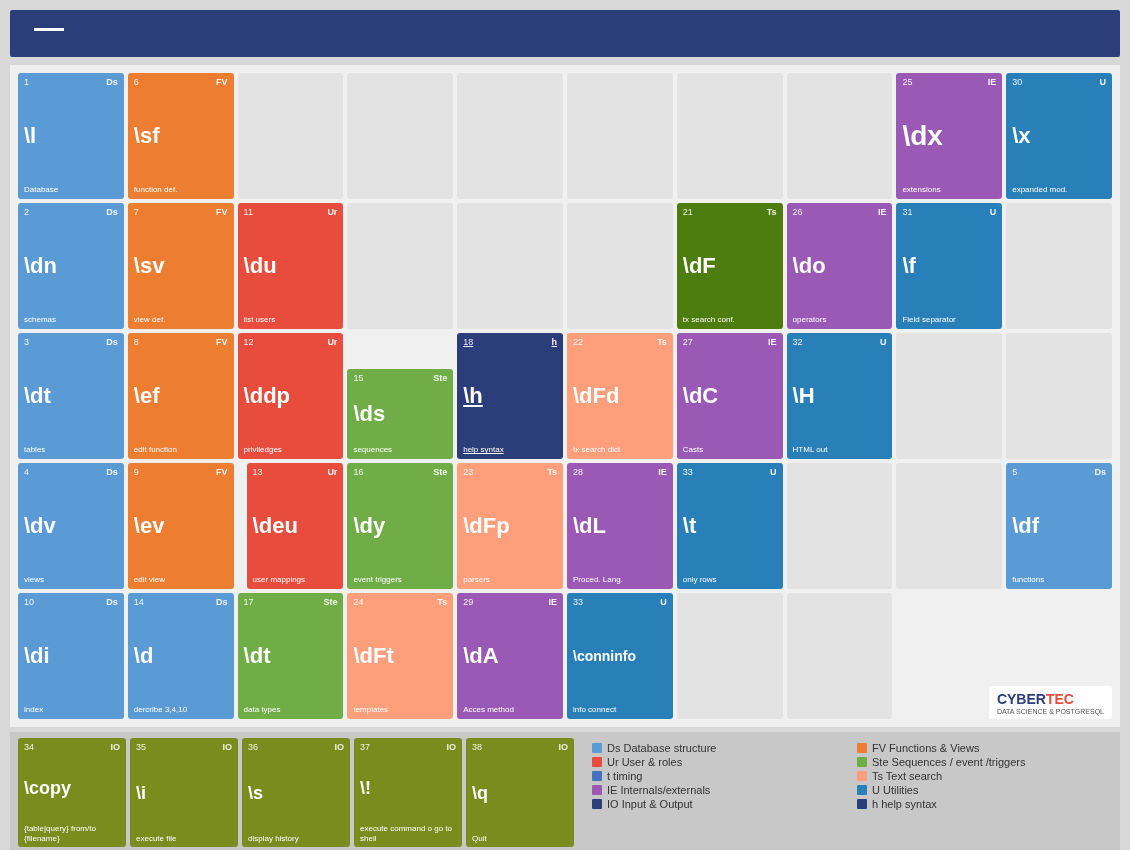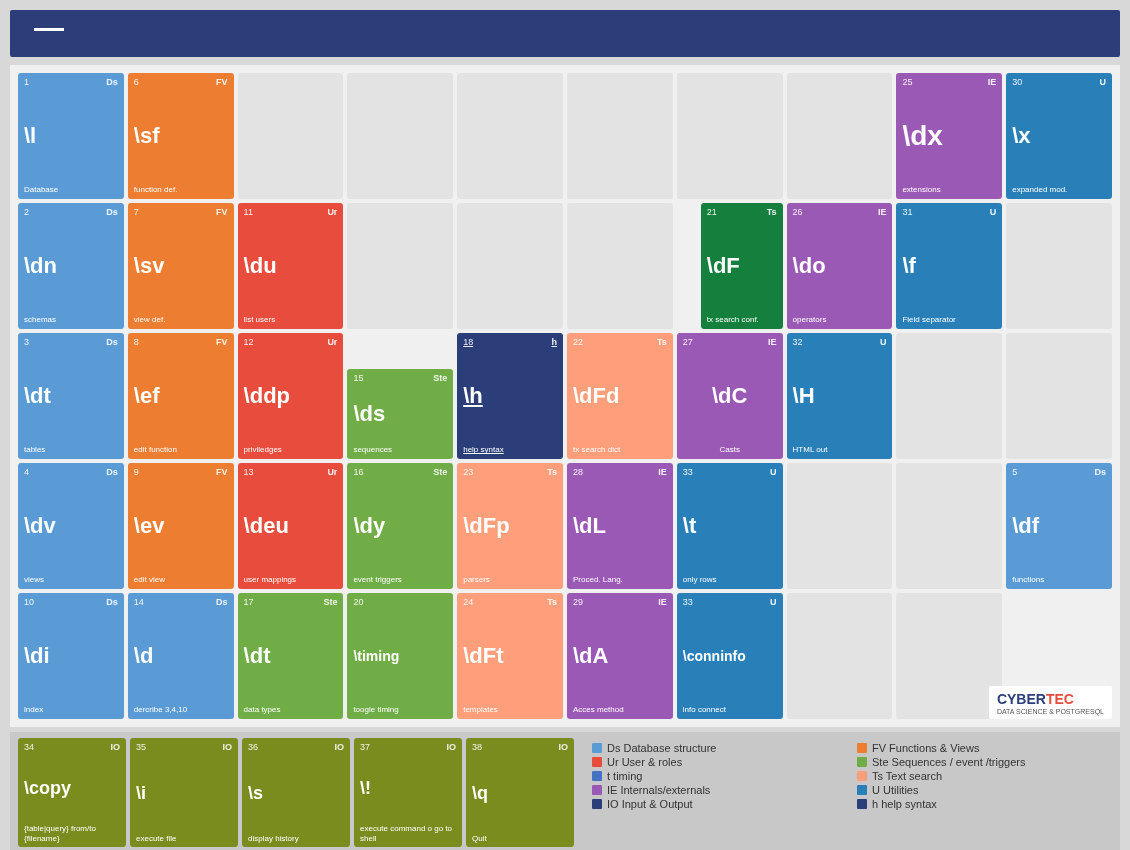--- a/index.html
+++ b/index.html
@@ -208,21 +208,21 @@
       <div class="cell-header">
         <span class="cell-number">11</span>
         <span class="cell-type">Ur</span>
       </div>
       <div class="cell-command" style="font-size:22px">\du</div>
       <div class="cell-label">list users</div>
     </div>
           <div class="cell" style="background: rgba(200, 200, 200, 0.3); border: none;"></div>
           <div class="cell" style="background: rgba(200, 200, 200, 0.3); border: none;"></div>
           <div class="cell" style="background: rgba(200, 200, 200, 0.3); border: none;"></div>
-          <div class="cell" style="background: #15803d; margin-left: 24px;">
+          <div class="cell" style="background: #4d7c0f;">
       <div class="cell-header">
         <span class="cell-number">21</span>
         <span class="cell-type">Ts</span>
       </div>
       <div class="cell-command" style="font-size:22px">\dF</div>
       <div class="cell-label">tx search conf.</div>
     </div>
           <div class="cell" style="background: rgb(155, 89, 182);">
       <div class="cell-header">
         <span class="cell-number">26</span>
@@ -281,21 +281,21 @@
       <div class="cell-label">help syntax</div>
     </div>
           <div class="cell" style="background: rgb(255, 158, 122);">
       <div class="cell-header">
         <span class="cell-number">22</span>
         <span class="cell-type">Ts</span>
       </div>
       <div class="cell-command" style="font-size:22px">\dFd</div>
       <div class="cell-label">tx search dict</div>
     </div>
-          <div class="cell" style="background: rgb(155, 89, 182); text-align: center;">
+          <div class="cell" style="background: rgb(155, 89, 182);">
       <div class="cell-header">
         <span class="cell-number">27</span>
         <span class="cell-type">IE</span>
       </div>
       <div class="cell-command" style="font-size:22px">\dC</div>
       <div class="cell-label">Casts</div>
     </div>
           <div class="cell" style="background: rgb(41, 128, 185);">
       <div class="cell-header">
         <span class="cell-number">32</span>
@@ -315,21 +315,21 @@
       <div class="cell-label">views</div>
     </div>
           <div class="cell" style="background: rgb(237, 125, 49);">
       <div class="cell-header">
         <span class="cell-number">9</span>
         <span class="cell-type">FV</span>
       </div>
       <div class="cell-command" style="font-size:22px">\ev</div>
       <div class="cell-label">edit view</div>
     </div>
-          <div class="cell" style="background: rgb(231, 76, 60);">
+          <div class="cell" style="background: rgb(231, 76, 60); margin-left: 9px;">
       <div class="cell-header">
         <span class="cell-number">13</span>
         <span class="cell-type">Ur</span>
       </div>
       <div class="cell-command" style="font-size:22px">\deu</div>
       <div class="cell-label">user mappings</div>
     </div>
           <div class="cell" style="background: rgb(112, 173, 71);">
       <div class="cell-header">
         <span class="cell-number">16</span>
@@ -388,28 +388,20 @@
       <div class="cell-command" style="font-size:22px">\d</div>
       <div class="cell-label">dercribe 3,4,10</div>
     </div>
           <div class="cell" style="background: rgb(112, 173, 71);">
       <div class="cell-header">
         <span class="cell-number">17</span>
         <span class="cell-type">Ste</span>
       </div>
       <div class="cell-command" style="font-size:22px">\dt</div>
       <div class="cell-label">data types</div>
-    </div>
-          <div class="cell" style="background: rgb(112, 173, 71);">
-      <div class="cell-header">
-        <span class="cell-number">20</span>
-        <span class="cell-type"></span>
-      </div>
-      <div class="cell-command" style="font-size:14px">\timing</div>
-      <div class="cell-label">toogle timing</div>
     </div>
           <div class="cell" style="background: rgb(255, 158, 122);">
       <div class="cell-header">
         <span class="cell-number">24</span>
         <span class="cell-type">Ts</span>
       </div>
       <div class="cell-command" style="font-size:22px">\dFt</div>
       <div class="cell-label">templates</div>
     </div>
           <div class="cell" style="background: rgb(155, 89, 182);">

